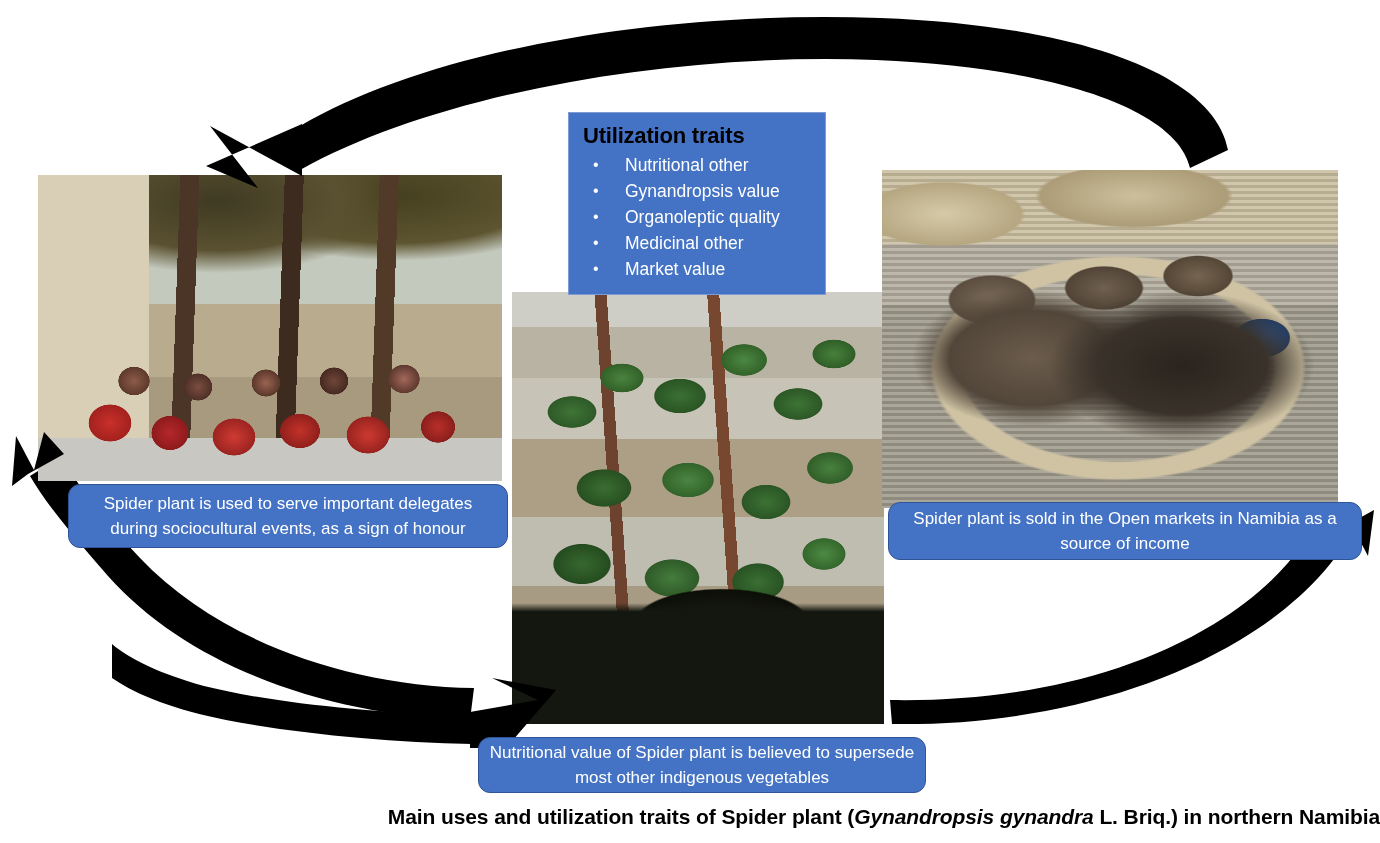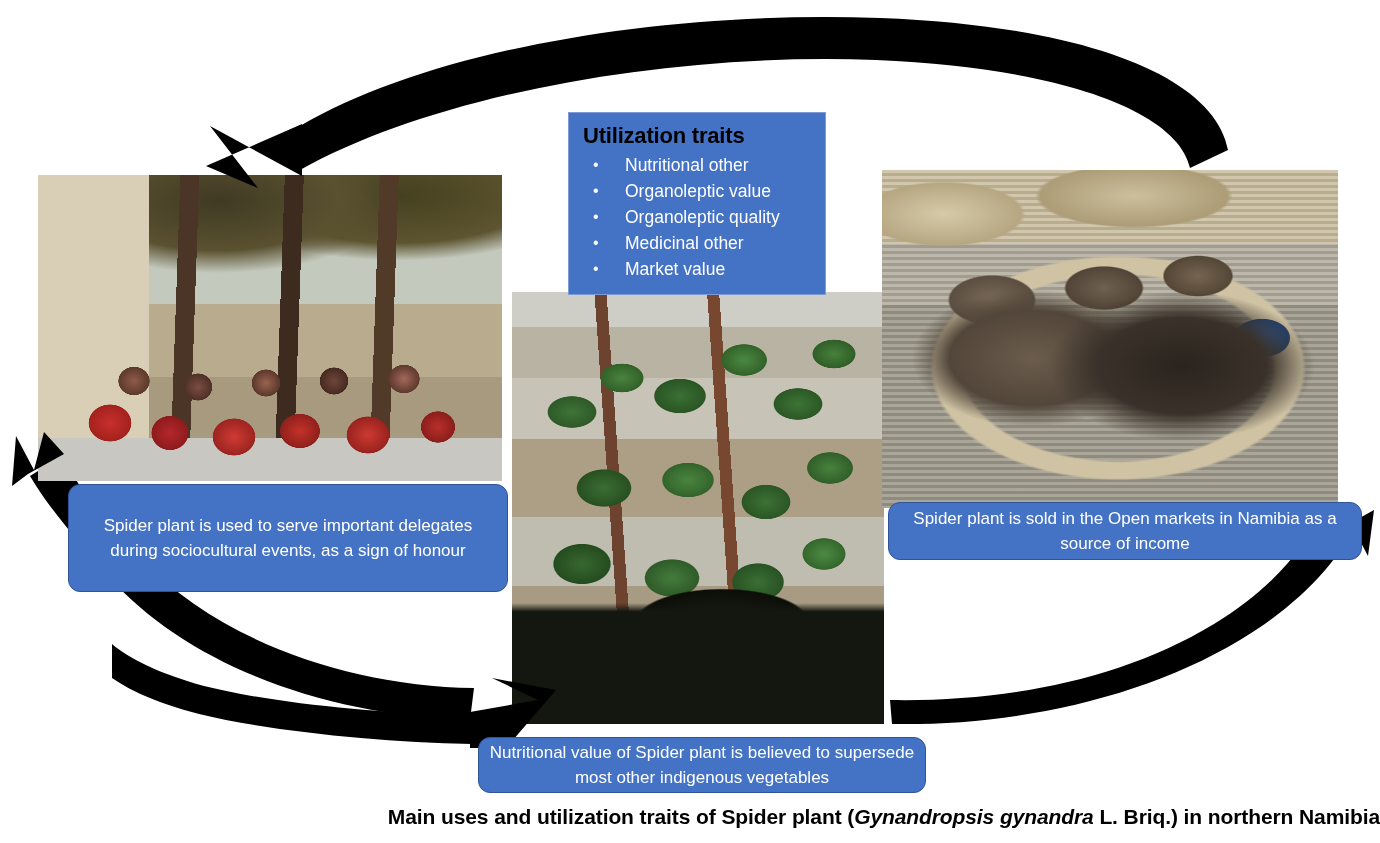--- a/index.html
+++ b/index.html
@@ -159,21 +159,21 @@
     color: #ffffff;
     text-align: center;
     box-sizing: border-box;
     display: flex;
     align-items: center;
     justify-content: center;
     padding: 4px 10px;
     font-size: 17px;
     line-height: 25px;
   }
-  #caption-sociocultural { left: 68px;  top: 484px; width: 440px; height: 108px; justify-content: center; }
+  #caption-sociocultural { left: 68px;  top: 484px; width: 440px; height: 64px; justify-content: center; }
   #caption-market        { left: 888px; top: 502px; width: 474px; height: 58px; }
   #caption-nutrition     { left: 478px; top: 737px; width: 448px; height: 56px; }
 
   
   #figure-caption {
     position: absolute;
     z-index: 6;
     left: 0; top: 805px;
     width: 1380px;
     text-align: right;
@@ -210,21 +210,21 @@
 
   <div class="trait-box">
     <div class="trait-title">Utilization traits</div>
     <ul class="trait-list">
       <li>
         <span class="bullet">•</span>
         <span>Nutritional other</span>
       </li>
       <li>
         <span class="bullet">•</span>
-        <span>Organoleptic value</span>
+        <span>Gynandropsis value</span>
       </li>
       <li>
         <span class="bullet">•</span>
         <span>Organoleptic quality</span>
       </li>
       <li>
         <span class="bullet">•</span>
         <span>Medicinal other</span>
       </li>
       <li>

